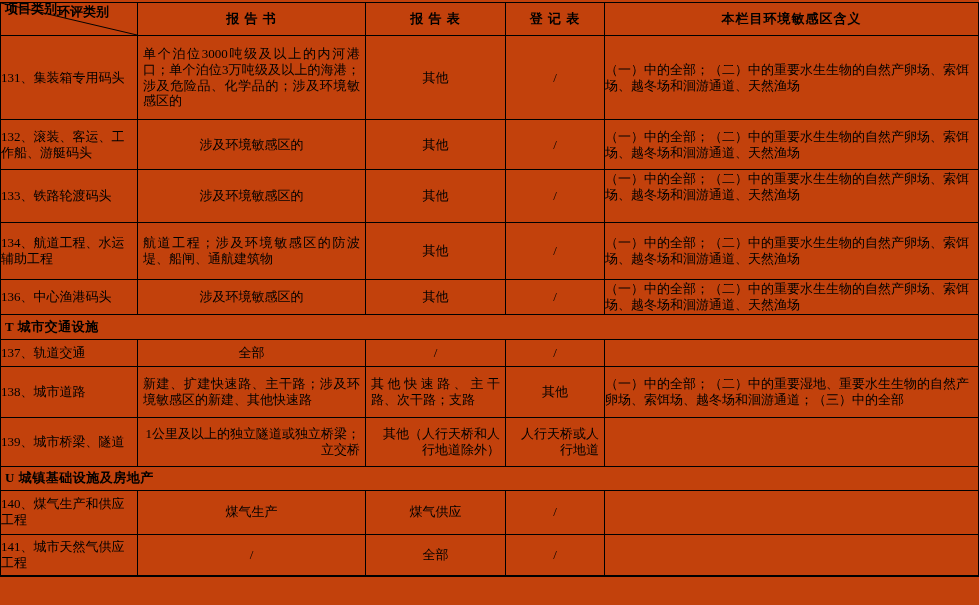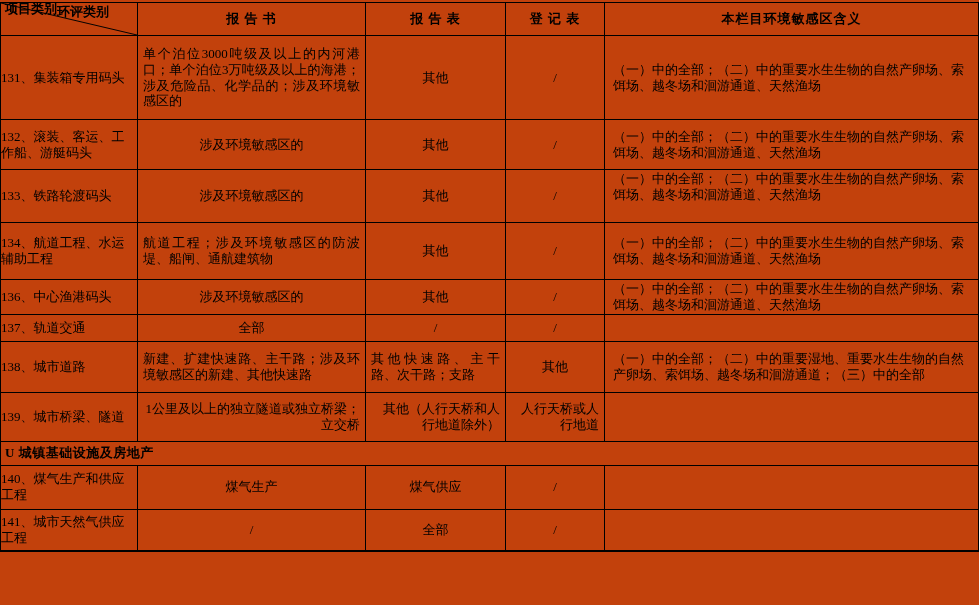--- a/index.html
+++ b/index.html
@@ -5,21 +5,21 @@
   html,body{margin:0;padding:0;background:#fff;}
   .page{width:979px;height:605px;background:#c2410c;box-sizing:border-box;padding:2px 0 0 0;}
   table{border-collapse:collapse;table-layout:fixed;width:978px;font-family:"Liberation Serif","DejaVu Serif",serif;font-size:13px;color:#000;}
   td,th{border:1px solid #000;padding:1px 5px;vertical-align:middle;line-height:1.22;overflow:hidden;}
   th{font-weight:bold;letter-spacing:1px;}
   .center{text-align:center;}
   .justify{text-align:justify;}
   .left{text-align:right;}
   .vtop{vertical-align:top;}
   .project-cell{padding-left:0;padding-right:2px;text-align:left;}
-  .sens{padding-left:8px;padding-right:6px;text-align:left;margin-left:20px;}
+  .sens{padding-left:0;padding-right:6px;text-align:left;margin-left:20px;}
   .section-cell{font-weight:bold;text-align:left;padding-left:4px;letter-spacing:0.5px;}
   .corner{position:relative;padding:0;letter-spacing:0;}
   .corner svg{position:absolute;left:0;top:0;width:100%;height:100%;display:block;}
   .corner .top{position:absolute;top:1px;right:28px;font-weight:bold;}
   .corner .bottom{position:absolute;bottom:18px;left:4px;font-weight:bold;}
   tr.last td{border-bottom:2px solid #000;}
 </style>
 </head>
 <body>
 
@@ -82,20 +82,23 @@
 
 
   <tr style="height:33px">
     <td class="project-cell">136、中心渔港码头</td>
     <td class="center">涉及环境敏感区的</td>
     <td class="center">其他</td>
     <td class="center">/</td>
     <td class="sens">（一）中的全部；（二）中的重要水生生物的自然产卵场、索饵场、越冬场和洄游通道、天然渔场</td>
   </tr>
 
+  <tr style="height:25px">
+    <td colspan="5" class="section-cell">T 城市交通设施</td>
+  </tr>
 
   <tr style="height:27px">
     <td class="project-cell">137、轨道交通</td>
     <td class="center">全部</td>
     <td class="center">/</td>
     <td class="center">/</td>
     <td class="sens"></td>
   </tr>
 
   <tr style="height:51px">

